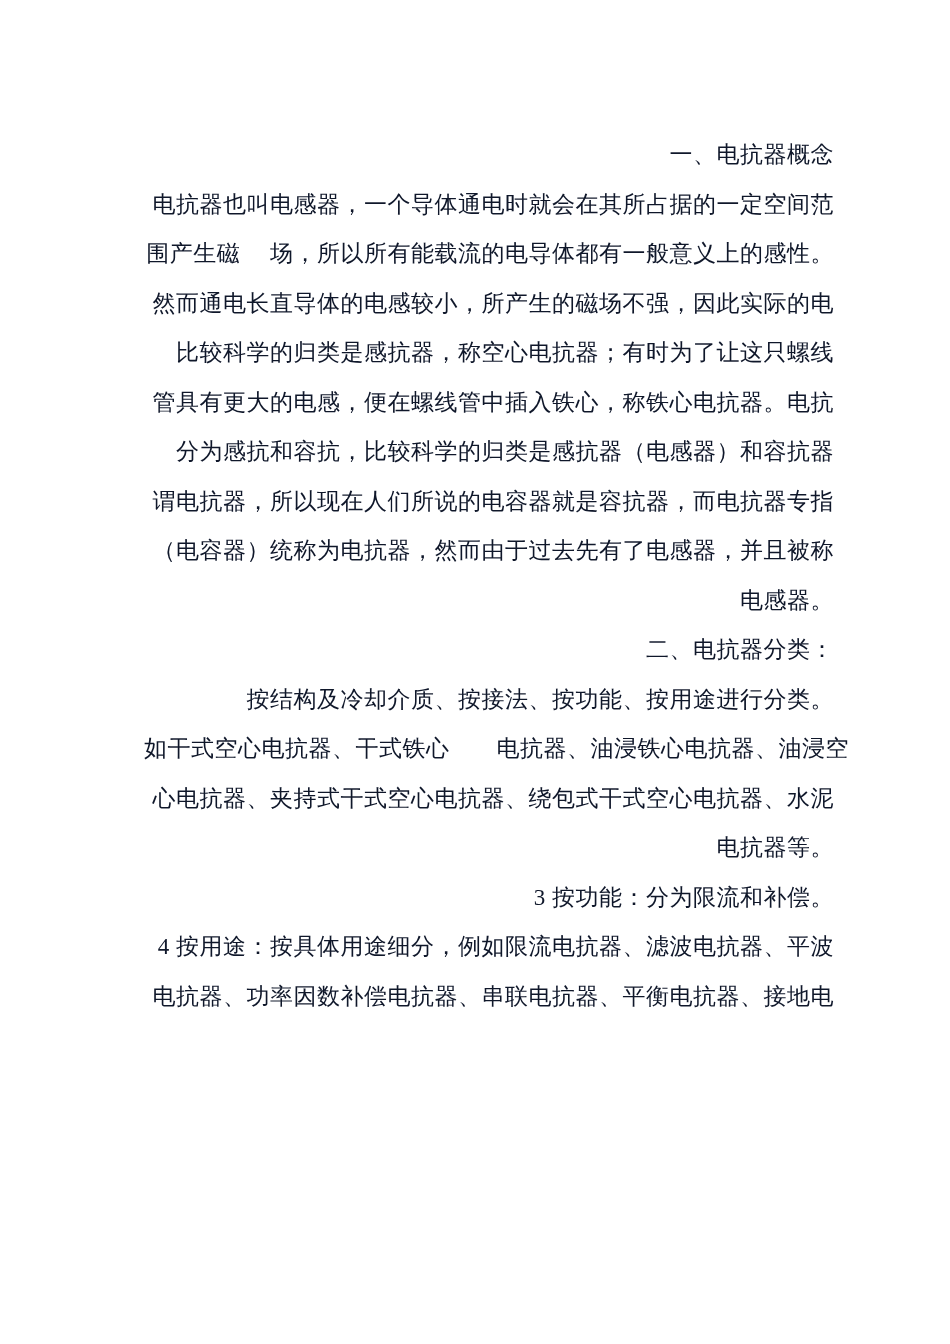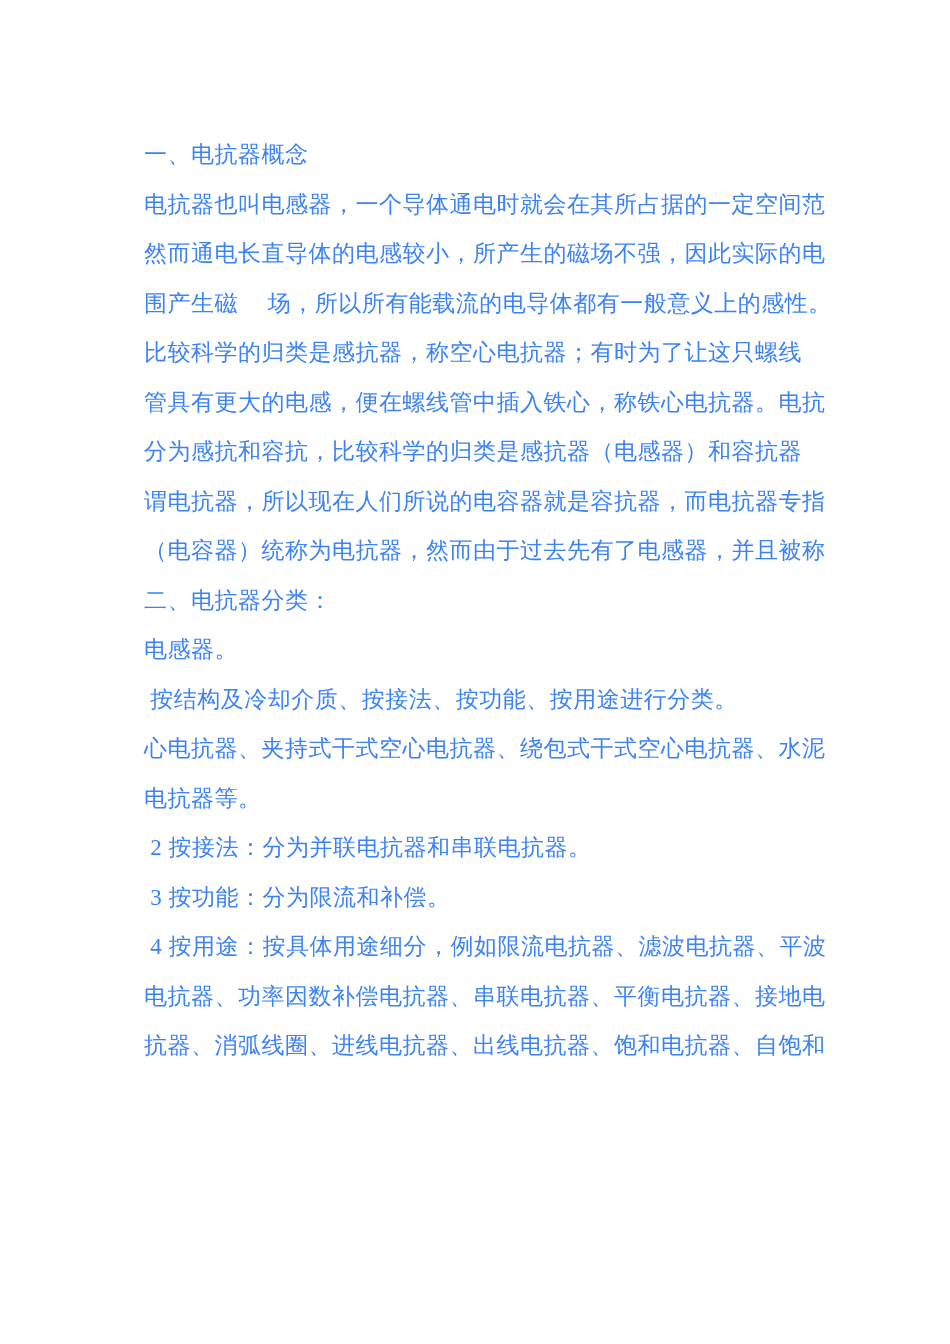--- a/index.html
+++ b/index.html
@@ -34,34 +34,33 @@
     font-size: 23px;
     line-height: 49.5px;
     letter-spacing: 0.5px;
     font-weight: 400;
   }
 </style>
 </head>
 <body style="background-color: rgb(255, 255, 255);">
 
 <div class="doc-page">
-  <div class="doc-body" style="color: #3b82f6;">
+  <div class="doc-body" style="color: #0f172a; text-align: right;">
     <div class="doc-line">一、电抗器概念</div>
     <div class="doc-line">电抗器也叫电感器，一个导体通电时就会在其所占据的一定空间范</div>
+    <div class="doc-line">围产生磁　 场，所以所有能载流的电导体都有一般意义上的感性。</div>
     <div class="doc-line">然而通电长直导体的电感较小，所产生的磁场不强，因此实际的电</div>
-    <div class="doc-line">围产生磁　 场，所以所有能载流的电导体都有一般意义上的感性。</div>
     <div class="doc-line">比较科学的归类是感抗器，称空心电抗器；有时为了让这只螺线</div>
     <div class="doc-line">管具有更大的电感，便在螺线管中插入铁心，称铁心电抗器。电抗</div>
     <div class="doc-line">分为感抗和容抗，比较科学的归类是感抗器（电感器）和容抗器</div>
     <div class="doc-line">谓电抗器，所以现在人们所说的电容器就是容抗器，而电抗器专指</div>
     <div class="doc-line">（电容器）统称为电抗器，然而由于过去先有了电感器，并且被称</div>
+    <div class="doc-line">电感器。</div>
     <div class="doc-line">二、电抗器分类：</div>
-    <div class="doc-line">电感器。</div>
     <div class="doc-line"> 按结构及冷却介质、按接法、按功能、按用途进行分类。</div>
+    <div class="doc-line">如干式空心电抗器、干式铁心　　电抗器、油浸铁心电抗器、油浸空</div>
     <div class="doc-line">心电抗器、夹持式干式空心电抗器、绕包式干式空心电抗器、水泥</div>
     <div class="doc-line">电抗器等。</div>
-    <div class="doc-line"> 2 按接法：分为并联电抗器和串联电抗器。</div>
     <div class="doc-line"> 3 按功能：分为限流和补偿。</div>
     <div class="doc-line"> 4 按用途：按具体用途细分，例如限流电抗器、滤波电抗器、平波</div>
     <div class="doc-line">电抗器、功率因数补偿电抗器、串联电抗器、平衡电抗器、接地电</div>
-    <div class="doc-line">抗器、消弧线圈、进线电抗器、出线电抗器、饱和电抗器、自饱和</div>
   </div>
 </div>
 
 </body></html>

